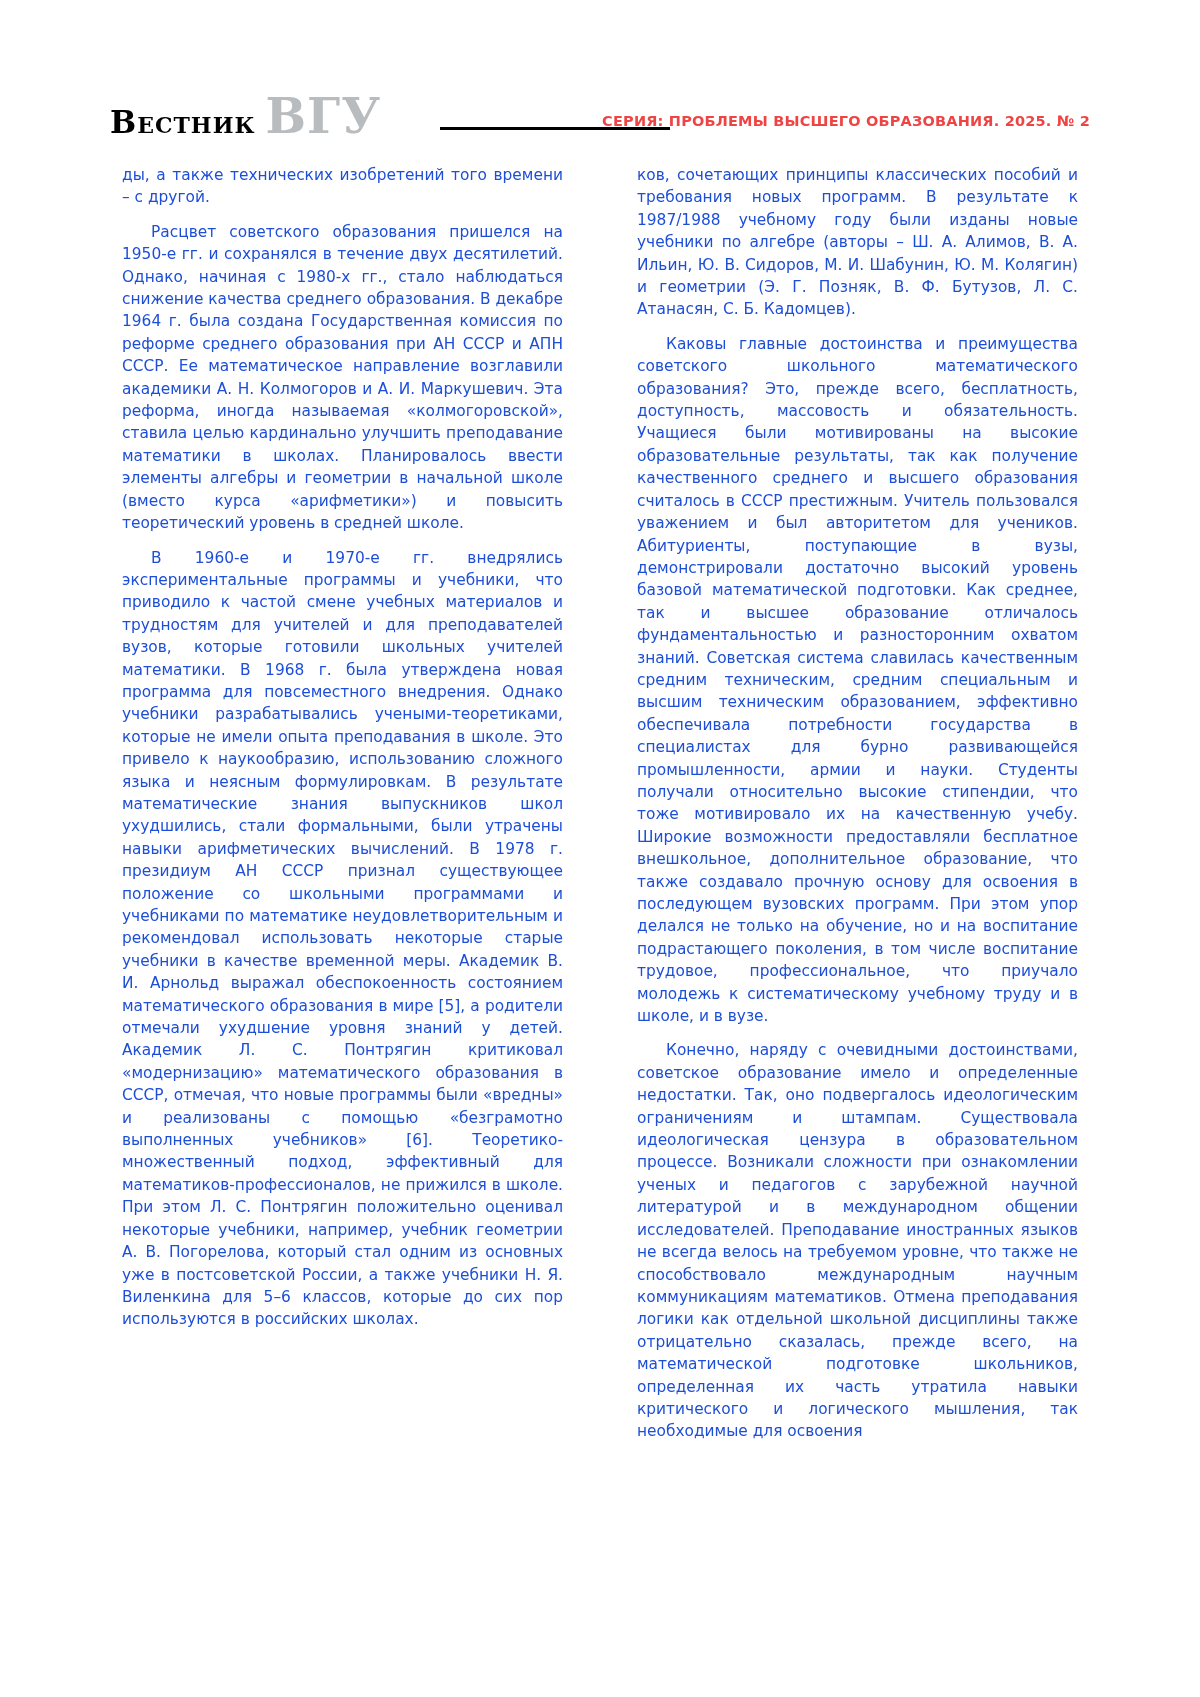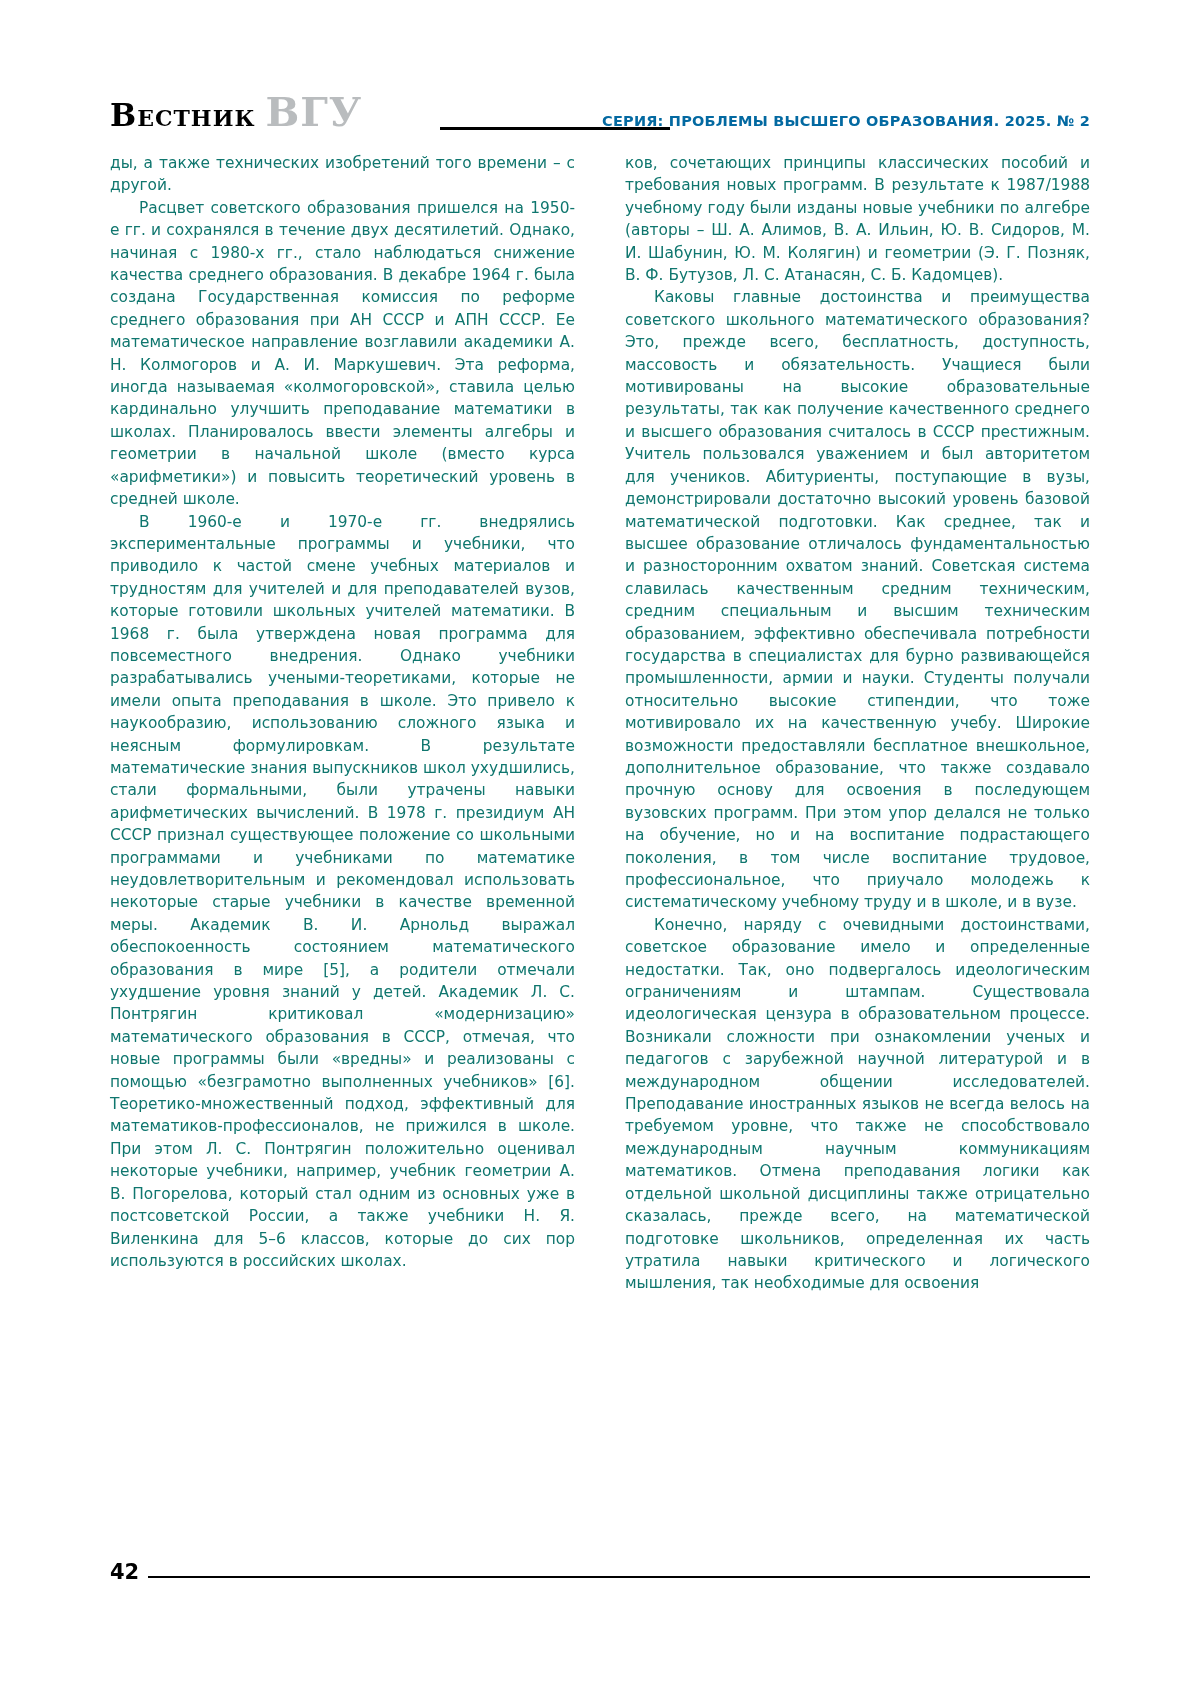--- a/index.html
+++ b/index.html
@@ -34,63 +34,63 @@
     letter-spacing: 0.5px;
     color: #000;
   }
   .masthead .m-vestnik {
     font-size: 31px;
     font-variant: small-caps;
     letter-spacing: 1px;
     text-align: right;
   }
   .masthead .m-vgu {
-    font-size: 40px;
+    font-size: 48px;
     color: #b9bcbe;
     margin-left: 10px;
     letter-spacing: 1px;
   }
   .header-rule {
     position: absolute;
     left: 330px;
     top: 39px;
     width: 230px;
     height: 0;
     border-top: 3px solid #000;
   }
   .header-series {
     position: absolute;
     right: 0;
     top: 25px;
     font-size: 14.5px;
     font-weight: bold;
     letter-spacing: 0.2px;
-    color: #0369a1;
+    color: #ef4444;
     white-space: nowrap;
   }
 
   
   .columns {
     position: absolute;
     left: 110px;
     top: 152px;
     width: 980px;
     display: flex;
     gap: 50px;
   }
   .col {
     width: 465px;
   }
   .col p {
-    margin: 0;
+    margin: 12px;
     font-size: 15.4px;
     line-height: 1.455;
     text-align: justify;
     text-justify: inter-word;
-    color: #0f766e;
+    color: #1d4ed8;
     hyphens: manual;
   }
   .col p.indent {
     text-indent: 29px;
   }
 
   
   .footer {
     position: absolute;
     left: 110px;
@@ -138,18 +138,14 @@
     </div>
 
     <div class="col">
       <p>ков, сочетающих принципы классических пособий и требования новых программ. В результате к 1987/1988 учебному году были изданы новые учебники по алгебре (авторы – Ш. А. Алимов, В. А. Ильин, Ю. В. Сидоров, М. И. Шабунин, Ю. М. Колягин) и геометрии (Э. Г. Позняк, В. Ф. Бутузов, Л. С. Атанасян, С. Б. Кадомцев).</p>
       <p class="indent">Каковы главные достоинства и преимущества советского школьного математического образования? Это, прежде всего, бесплатность, доступность, массовость и обязательность. Учащиеся были мотивированы на высокие образовательные результаты, так как получение качественного среднего и высшего образования считалось в СССР престижным. Учитель пользовался уважением и был авторитетом для учеников. Абитуриенты, поступающие в вузы, демонстрировали достаточно высокий уровень базовой математической подготовки. Как среднее, так и высшее образование отличалось фундаментальностью и разносторонним охватом знаний. Советская система славилась качественным средним техническим, средним специальным и высшим техническим образованием, эффективно обеспечивала потребности государства в специалистах для бурно развивающейся промышленности, армии и науки. Студенты получали относительно высокие стипендии, что тоже мотивировало их на качественную учебу. Широкие возможности предоставляли бесплатное внешкольное, дополнительное образование, что также создавало прочную основу для освоения в последующем вузовских программ. При этом упор делался не только на обучение, но и на воспитание подрастающего поколения, в том числе воспитание трудовое, профессиональное, что приучало молодежь к систематическому учебному труду и в школе, и в вузе.</p>
       <p class="indent">Конечно, наряду с очевидными достоинствами, советское образование имело и определенные недостатки. Так, оно подвергалось идеологическим ограничениям и штампам. Существовала идеологическая цензура в образовательном процессе. Возникали сложности при ознакомлении ученых и педагогов с зарубежной научной литературой и в международном общении исследователей. Преподавание иностранных языков не всегда велось на требуемом уровне, что также не способствовало международным научным коммуникациям математиков. Отмена преподавания логики как отдельной школьной дисциплины также отрицательно сказалась, прежде всего, на математической подготовке школьников, определенная их часть утратила навыки критического и логического мышления, так необходимые для освоения</p>
     </div>
 
   </div>
 
-  <div class="footer">
-    <div class="page-number">42</div>
-    <div class="footer-rule"></div>
-  </div>
 
 </div>
 
 </body></html>

